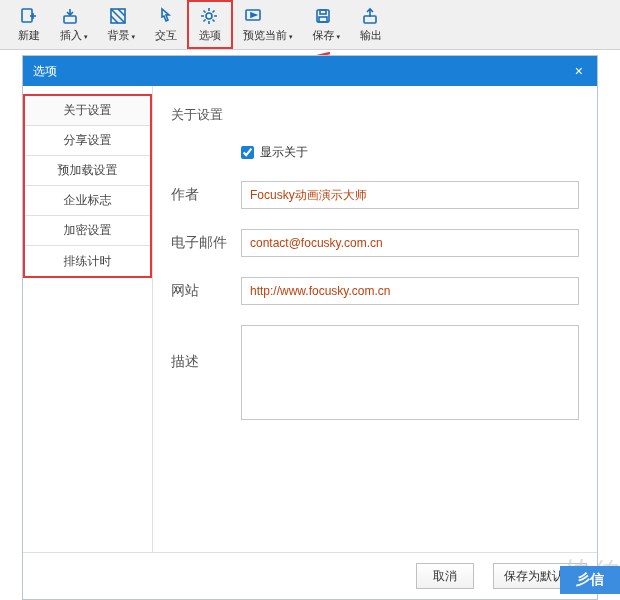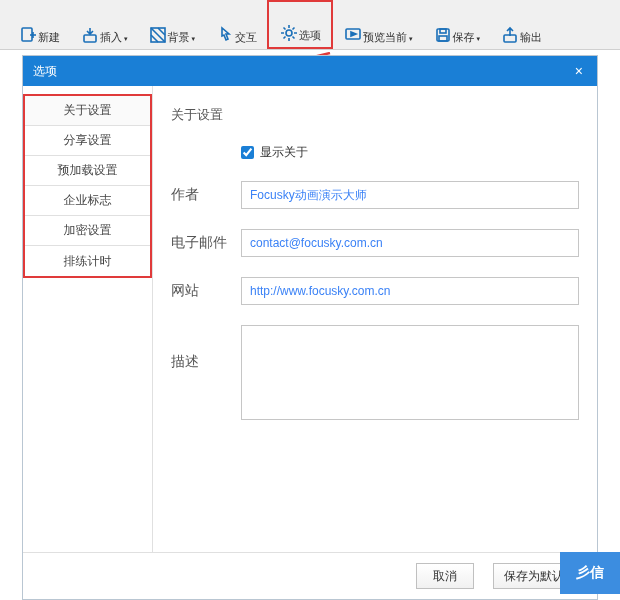--- a/index.html
+++ b/index.html
@@ -1,19 +1,19 @@
 <!DOCTYPE html>
 <html><head>
 <meta charset="utf-8">
 <style>
   * { box-sizing: border-box; margin: 0; padding: 0; }
   body { font-family: "Microsoft YaHei", Arial, sans-serif; font-size: 12px; color: #333; background: #fff; width: 620px; height: 600px; overflow: hidden; position: relative; }
   
   .toolbar { display: flex; background: #f0f0f0; border-bottom: 1px solid #d0d0d0; height: 50px; padding: 0 8px; }
-  .tool-item { display: flex; flex-direction: row; align-items: flex-end; justify-content: center; padding: 4px 10px; cursor: pointer; color: #1a6fb8; position: relative; }
+  .tool-item { display: flex; flex-direction: column; align-items: flex-start; justify-content: center; padding: 4px 10px; cursor: pointer; color: #1a6fb8; position: relative; }
   .tool-item .icon { width: 20px; height: 20px; display: flex; align-items: center; justify-content: center; }
   .tool-item .label { font-size: 11px; color: #333; margin-top: 2px; }
   .tool-item .caret { font-size: 7px; color: #333; margin-left: 2px; }
   .tool-item.active { border: 2px solid #e03a3a; }
   
   .dialog { position: absolute; left: 22px; top: 55px; right: 22px; bottom: 0; border: 1px solid #b9c6d2; background: #fff; display: flex; flex-direction: column; }
   .dialog-header { background: #1a7fd6; color: #fff; height: 30px; display: flex; align-items: center; padding: 0 10px; font-size: 12px; }
   .dialog-header .title { flex: 1; }
   .dialog-header .close { cursor: pointer; font-size: 14px; padding: 0 4px; }
   
@@ -21,35 +21,35 @@
   .sidebar { width: 130px; border-right: 1px solid #e0e0e0; }
   .sidebar-box { margin: 8px 0 0 0; border: 2px solid #e03a3a; }
   .sidebar-item { height: 30px; display: flex; align-items: center; justify-content: center; border-bottom: 1px solid #e0e0e0; cursor: pointer; font-size: 12px; color: #444; background: #fff; }
   .sidebar-item:last-child { border-bottom: none; }
   .sidebar-item.active { background: #fafafa; }
   
   .content { flex: 1; padding: 20px 18px 0 18px; overflow: auto; }
   .section-title { font-size: 13px; color: #555; margin-bottom: 18px; }
   .row { display: flex; align-items: center; margin-bottom: 14px; margin-top: 20px; }
   .row .lbl { width: 70px; color: #555; font-size: 14px; }
-  .row input[type=text] { flex: 1; height: 28px; border: 1px solid #c6c6c6; padding: 0 8px; font-size: 12px; color: #3b82f6; }
+  .row input[type=text] { flex: 1; height: 28px; border: 1px solid #c6c6c6; padding: 0 8px; font-size: 12px; color: #c2410c; }
   .row textarea { flex: 1; height: 95px; border: 1px solid #c6c6c6; padding: 6px 8px; font-size: 12px; resize: none; }
   .row.chk input[type=checkbox] { margin-right: 6px; accent-color: #1a7fd6; }
   .row.desc { align-items: flex-start; }
   .row.desc .lbl { padding-top: 28px; }
   
   .footer { border-top: 1px solid #e0e0e0; padding: 10px; display: flex; justify-content: flex-end; gap: 19px; }
   .btn { height: 26px; min-width: 58px; border: 1px solid #c0c0c0; background: linear-gradient(#fff,#f1f1f1); cursor: pointer; font-size: 12px; color: #333; padding: 0 10px; }
   
   svg { stroke: #1a6fb8; stroke-width: 1.6; fill: none; }
   
   .arrow-annot { position: absolute; left: 125px; top: 52px; pointer-events: none; }
   
   .watermark { position: absolute; right: 4px; bottom: 8px; font-size: 28px; color: #ccc; font-style: italic; pointer-events: none; opacity: 0.7; font-family: "SimSun", serif; }
-  .wm-blue { position: absolute; right: 0; bottom: 6px; width: 60px; height: 42px; background: #3c8de0; color: #fff; display: flex; align-items: center; justify-content: center; font-size: 14px; font-weight: bold; }
+  .wm-blue { position: absolute; right: 0; bottom: 6px; width: 60px; height: 28px; background: #3c8de0; color: #fff; display: flex; align-items: center; justify-content: center; font-size: 14px; font-weight: bold; }
 </style>
 </head>
 <body>
 
 <div class="toolbar" id="toolbar">
     <div class="tool-item">
       <span class="icon">
         <svg width="18" height="18">
           <rect x="3" y="2" width="10" height="13" rx="1"></rect>
           <line x1="14" y1="6" x2="14" y2="12"></line>

